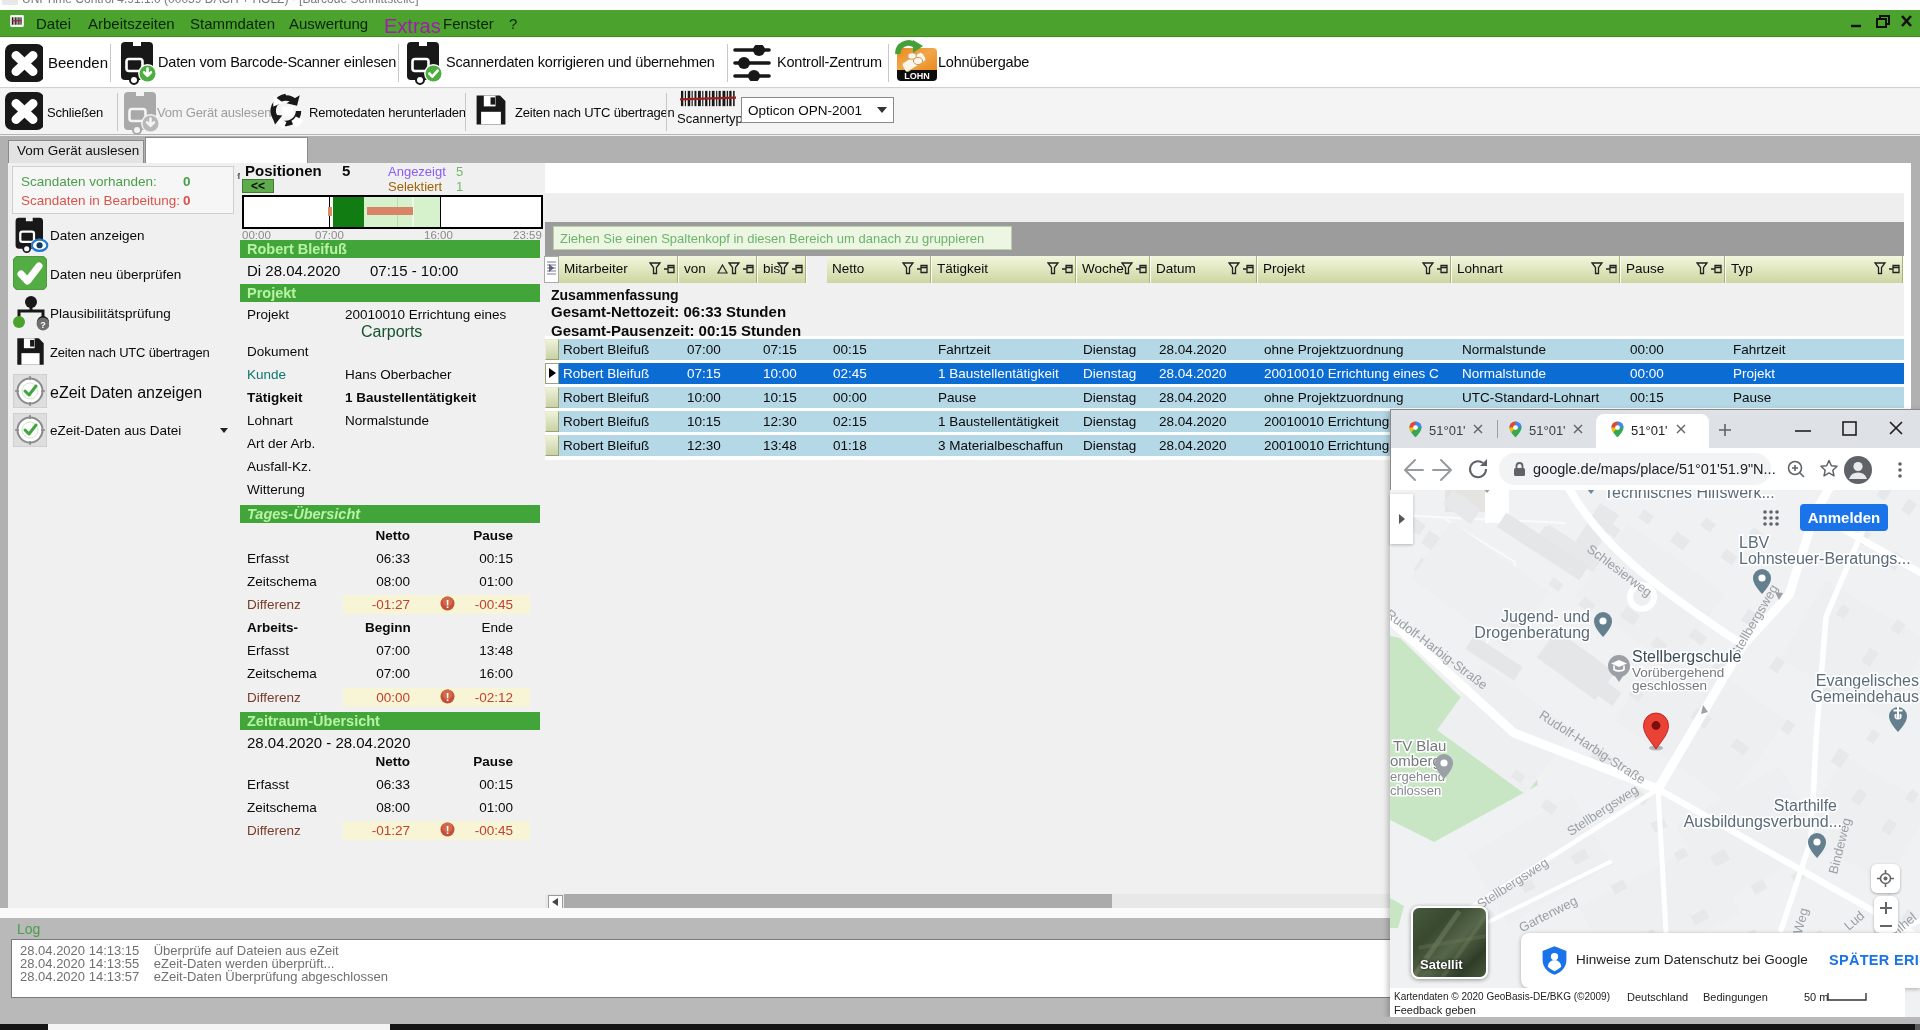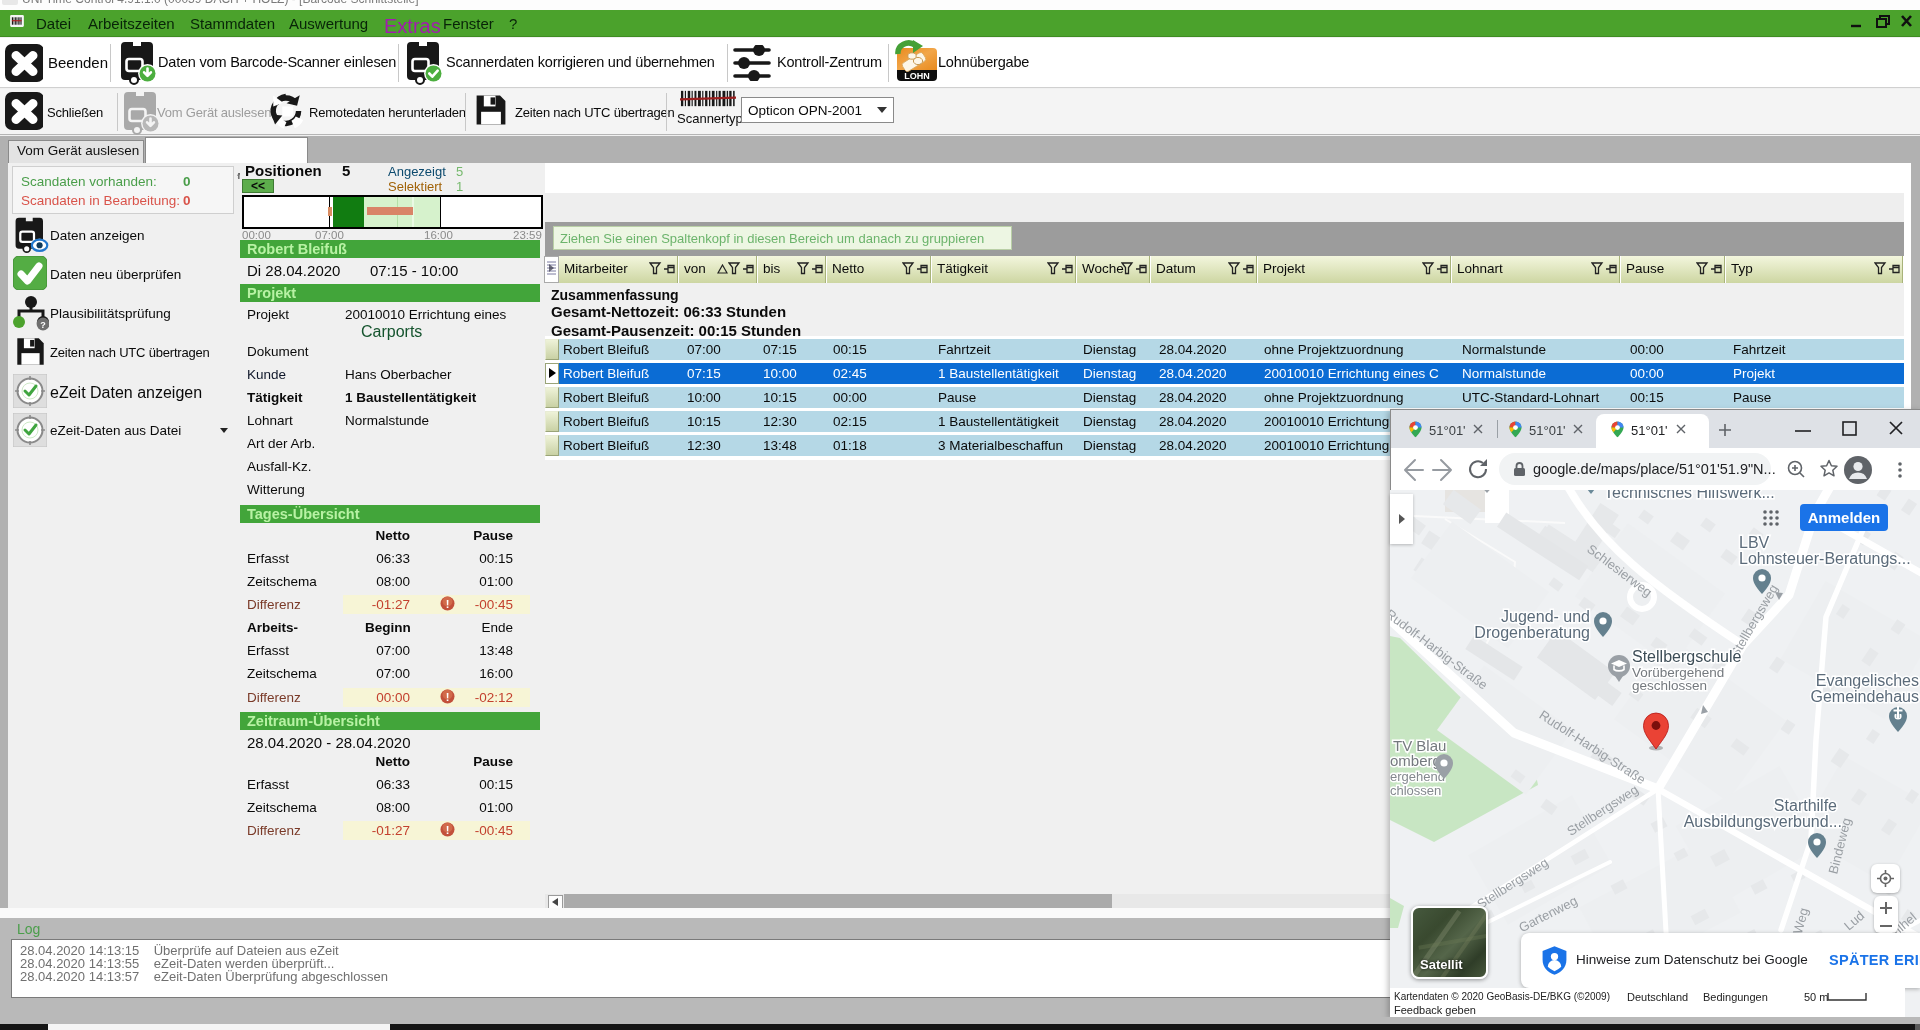--- a/index.html
+++ b/index.html
@@ -261,21 +261,21 @@
       <circle cx="17" cy="17" r="8" fill="none" stroke="#cfe9c8" stroke-width="1"></circle>
       <path d="M12 17 l4 4 L23 12" stroke="#3fa53f" stroke-width="3" fill="none" stroke-linecap="round" stroke-linejoin="round"></path>
     </svg>
 <div class="tx" style="left:50px;top:423px;font-size:13.5px;color:#0a0a0a;">eZeit-Daten aus Datei</div>
 <div class="a" style="left:220px;top:428px;width:0;height:0;border-left:4px solid transparent;border-right:4px solid transparent;border-top:5px solid #222;"></div>
 </div>
 <div id="midpanel">
 <div class="a" style="left:240px;top:163px;width:300px;height:745px;background:#f0f0f0;"></div>
 <div class="tx" style="left:245px;top:162px;font-size:15px;font-weight:bold;color:#0a0a0a;">Positionen</div>
 <div class="tx" style="left:342px;top:162px;font-size:15px;font-weight:bold;color:#0a0a0a;">5</div>
-<div class="tx" style="left:388px;top:164px;font-size:13px;color:#0c4a6e;">Angezeigt</div>
+<div class="tx" style="left:388px;top:164px;font-size:13px;color:#8b5cf6;">Angezeigt</div>
 <div class="tx" style="left:456px;top:164px;font-size:13px;color:#76b96d;">5</div>
 <div class="tx" style="left:388px;top:179px;font-size:13px;color:#a16207;">Selektiert</div>
 <div class="tx" style="left:456px;top:179px;font-size:13px;color:#76b96d;">1</div>
 <div class="a" style="left:242px;top:179px;width:32px;height:14px;background:#5dad4c;border:1px solid #3e7a33;color:#0a0a0a;font-weight:bold;font-size:12px;text-align:center;line-height:12px;">&lt;&lt;</div>
 
 <div class="a" style="left:242px;top:195px;width:301px;height:34px;background:#fff;border:2px solid #000;"></div>
 <div class="a" style="left:329px;top:197px;width:1px;height:30px;background:#000;"></div>
 <div class="a" style="left:440px;top:197px;width:1px;height:30px;background:#000;"></div>
 <div class="a" style="left:328px;top:207px;width:4px;height:9px;background:#d98c62;"></div>
 <div class="a" style="left:333px;top:197px;width:31px;height:30px;background:#117c11;"></div>
@@ -289,30 +289,30 @@
 <div class="tx" style="left:513px;top:229px;font-size:11.5px;color:#8a8a8a;">23:59</div>
 
 <div class="a gb" style="top:240px;">Robert Bleifuß</div>
 <div class="tx" style="left:247px;top:262px;font-size:15px;color:#0a0a0a;">Di 28.04.2020</div>
 <div class="tx" style="left:370px;top:262px;font-size:15px;color:#0a0a0a;">07:15 - 10:00</div>
 <div class="a gb" style="top:284px;">Projekt</div>
 <div class="tx" style="left:247px;top:307px;font-size:13.5px;color:#0a0a0a;">Projekt</div>
 <div class="tx" style="left:345px;top:307px;font-size:13.5px;color:#0a0a0a;">20010010 Errichtung eines</div>
 <div class="tx" style="left:361px;top:323px;font-size:16px;color:#14532d;">Carports</div>
 <div class="tx" style="left:247px;top:344px;font-size:13.5px;color:#0a0a0a;">Dokument</div>
-<div class="tx" style="left:247px;top:367px;font-size:13.5px;color:#0f172a;">Kunde</div>
+<div class="tx" style="left:247px;top:367px;font-size:13.5px;color:#0f766e;">Kunde</div>
 <div class="tx" style="left:345px;top:367px;font-size:13.5px;color:#0a0a0a;">Hans Oberbacher</div>
 <div class="tx" style="left:247px;top:390px;font-size:13.5px;font-weight:bold;color:#0a0a0a;">Tätigkeit</div>
 <div class="tx" style="left:345px;top:390px;font-size:13.5px;font-weight:bold;color:#0a0a0a;">1 Baustellentätigkeit</div>
 <div class="tx" style="left:247px;top:413px;font-size:13.5px;color:#0a0a0a;">Lohnart</div>
 <div class="tx" style="left:345px;top:413px;font-size:13.5px;color:#0a0a0a;">Normalstunde</div>
 <div class="tx" style="left:247px;top:436px;font-size:13.5px;color:#0a0a0a;">Art der Arb.</div>
 <div class="tx" style="left:247px;top:459px;font-size:13.5px;color:#0a0a0a;">Ausfall-Kz.</div>
 <div class="tx" style="left:247px;top:482px;font-size:13.5px;color:#0a0a0a;">Witterung</div>
-<div class="a gb" style="top:505px;">Tages-Übersicht</div>
+<div class="a gb" style="top:505px;font-style:italic;">Tages-Übersicht</div>
 <div class="tx nb" style="left:365px;top:528px;font-weight:bold;">Netto</div>
 <div class="tx pb" style="left:465px;top:528px;font-weight:bold;">Pause</div>
 <div class="tx" style="left:247px;top:551px;font-size:13.5px;color:#0a0a0a;">Erfasst</div>
 <div class="tx nb" style="left:365px;top:551px;">06:33</div>
 <div class="tx pb" style="left:465px;top:551px;">00:15</div>
 <div class="tx" style="left:247px;top:574px;font-size:13.5px;color:#0a0a0a;">Zeitschema</div>
 <div class="tx nb" style="left:365px;top:574px;">08:00</div>
 <div class="tx pb" style="left:465px;top:574px;">01:00</div>
 <div class="a yl" style="top:595px;"></div>
 <div class="tx" style="left:247px;top:597px;font-size:13.5px;color:#7a3a28;">Differenz</div>
@@ -379,21 +379,21 @@
 <div class="hdr" style="left:559px;width:120px;">Mitarbeiter<svg width="26" height="14" viewBox="0 0 26 14" style="position:absolute;right:3px;top:6px;">
         <path d="M1 1 h10 l-3.5 4.5 v6 h-3 v-6 z" fill="none" stroke="#222" stroke-width="1.3"></path>
         <path d="M15 7 h4 M19 3.5 h6 v7 h-6 z M19 5.5 h6" fill="none" stroke="#222" stroke-width="1.3"></path>
       </svg></div>
 <div class="hdr" style="left:679px;width:79px;">von<svg width="11" height="10" viewBox="0 0 11 10" style="position:absolute;right:29px;top:8px;">
         <path d="M5.5 1 L10 9 H1 Z" fill="none" stroke="#222" stroke-width="1.2"></path>
       </svg><svg width="26" height="14" viewBox="0 0 26 14" style="position:absolute;right:3px;top:6px;">
         <path d="M1 1 h10 l-3.5 4.5 v6 h-3 v-6 z" fill="none" stroke="#222" stroke-width="1.3"></path>
         <path d="M15 7 h4 M19 3.5 h6 v7 h-6 z M19 5.5 h6" fill="none" stroke="#222" stroke-width="1.3"></path>
       </svg></div>
-<div class="hdr" style="left:758px;width:69px;">bis<svg width="26" height="14" viewBox="0 0 26 14" style="position:absolute;right:3px;top:6px;">
+<div class="hdr" style="left:758px;width:49px;">bis<svg width="26" height="14" viewBox="0 0 26 14" style="position:absolute;right:3px;top:6px;">
         <path d="M1 1 h10 l-3.5 4.5 v6 h-3 v-6 z" fill="none" stroke="#222" stroke-width="1.3"></path>
         <path d="M15 7 h4 M19 3.5 h6 v7 h-6 z M19 5.5 h6" fill="none" stroke="#222" stroke-width="1.3"></path>
       </svg></div>
 <div class="hdr" style="left:827px;width:105px;">Netto<svg width="26" height="14" viewBox="0 0 26 14" style="position:absolute;right:3px;top:6px;">
         <path d="M1 1 h10 l-3.5 4.5 v6 h-3 v-6 z" fill="none" stroke="#222" stroke-width="1.3"></path>
         <path d="M15 7 h4 M19 3.5 h6 v7 h-6 z M19 5.5 h6" fill="none" stroke="#222" stroke-width="1.3"></path>
       </svg></div>
 <div class="hdr" style="left:932px;width:145px;">Tätigkeit<svg width="26" height="14" viewBox="0 0 26 14" style="position:absolute;right:3px;top:6px;">
         <path d="M1 1 h10 l-3.5 4.5 v6 h-3 v-6 z" fill="none" stroke="#222" stroke-width="1.3"></path>
         <path d="M15 7 h4 M19 3.5 h6 v7 h-6 z M19 5.5 h6" fill="none" stroke="#222" stroke-width="1.3"></path>

